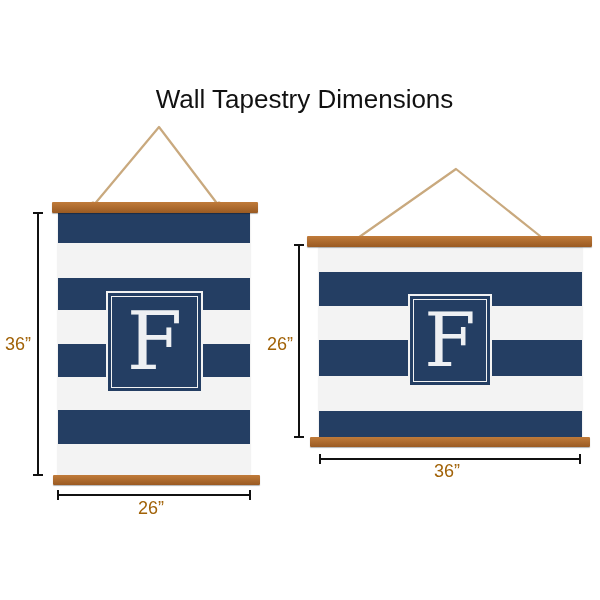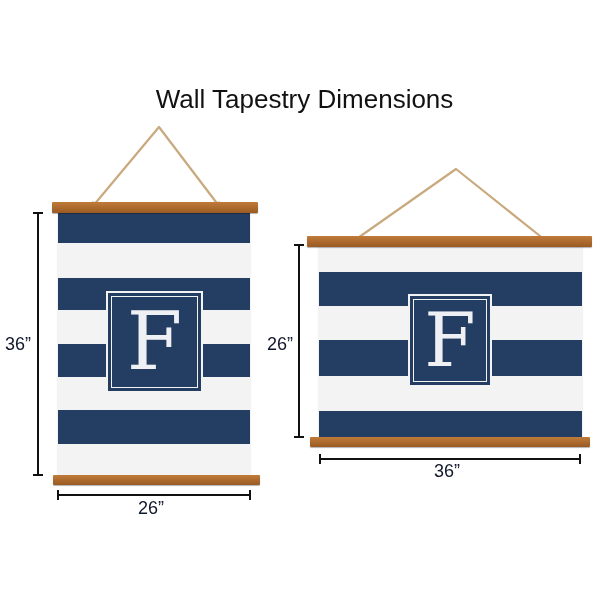--- a/index.html
+++ b/index.html
@@ -9,21 +9,21 @@
   .fabric { position:absolute; background:#f3f3f3; overflow:hidden; box-shadow: 0 1px 2px rgba(0,0,0,0.15); }
   .stripe { position:absolute; left:0; right:0; background:#243e63; }
   .bar { position:absolute; background:linear-gradient(#c07b3a, #9a5a22); border-radius:1px; box-shadow:0 1px 1px rgba(0,0,0,0.3); }
   .mono { position:absolute; background:#243e63; box-sizing:border-box; }
   .mono .ring2 { position:absolute; border:1.5px solid #f3f3f3; }
   .mono .letter { position:absolute; left:0; right:0; text-align:center; color:#eef0f3; font-family:"DejaVu Serif", serif; }
   .dim-v { position:absolute; width:2px; background:#111; }
   .dim-h { position:absolute; height:2px; background:#111; }
   .cap-h { position:absolute; width:10px; height:2px; background:#111; }
   .cap-v { position:absolute; width:2px; height:10px; background:#111; }
-  .dim-label { position:absolute; font-size:18px; color:#0f172a;text-align:right; }
+  .dim-label { position:absolute; font-size:18px; color:#a16207;text-align:right; }
   svg.rope { position:absolute; left:0; top:0; }
 </style>
 </head>
 <body>
 
 <div class="abs title">Wall Tapestry Dimensions</div>
 
 <svg class="rope" width="600" height="600">
   <polyline points="93,206 159,127 219,206" fill="none" stroke="#c9a97e" stroke-width="2.2" stroke-linejoin="round"></polyline>
   <polyline points="355,240 456,169 545,240" fill="none" stroke="#c9a97e" stroke-width="2.2" stroke-linejoin="round"></polyline>

